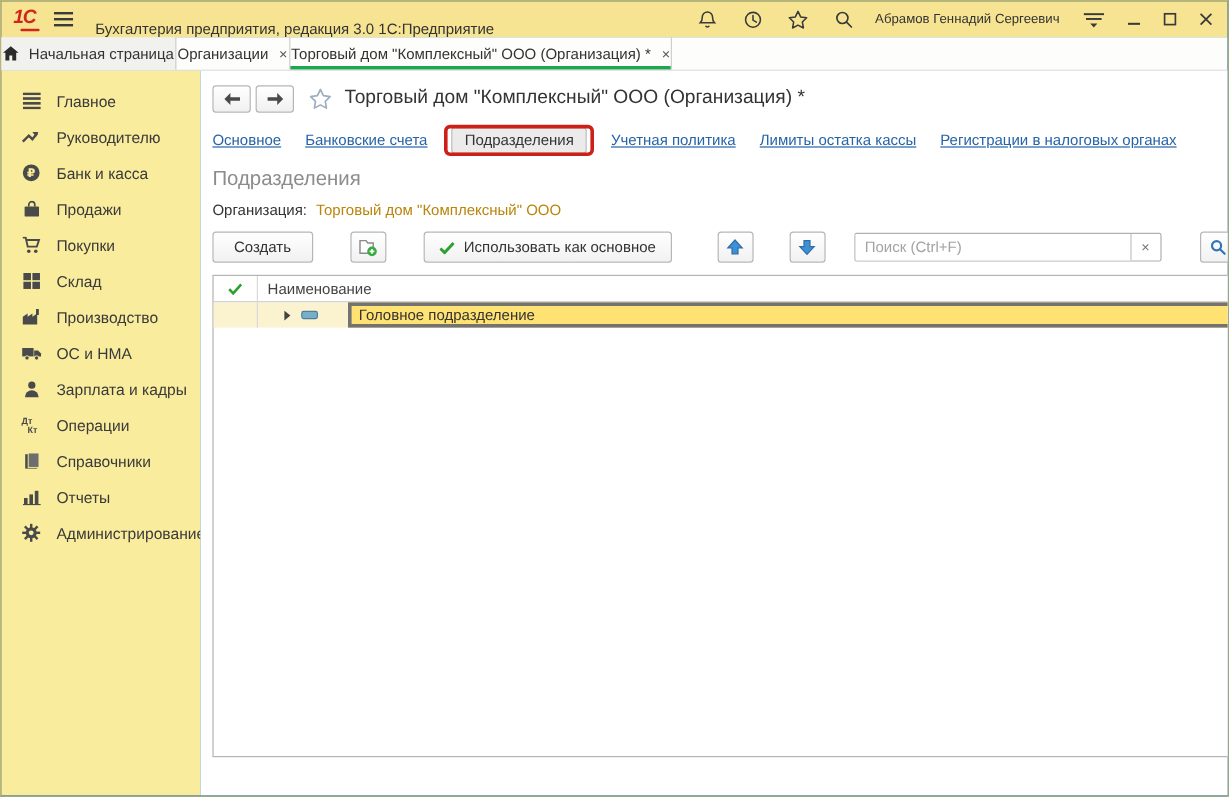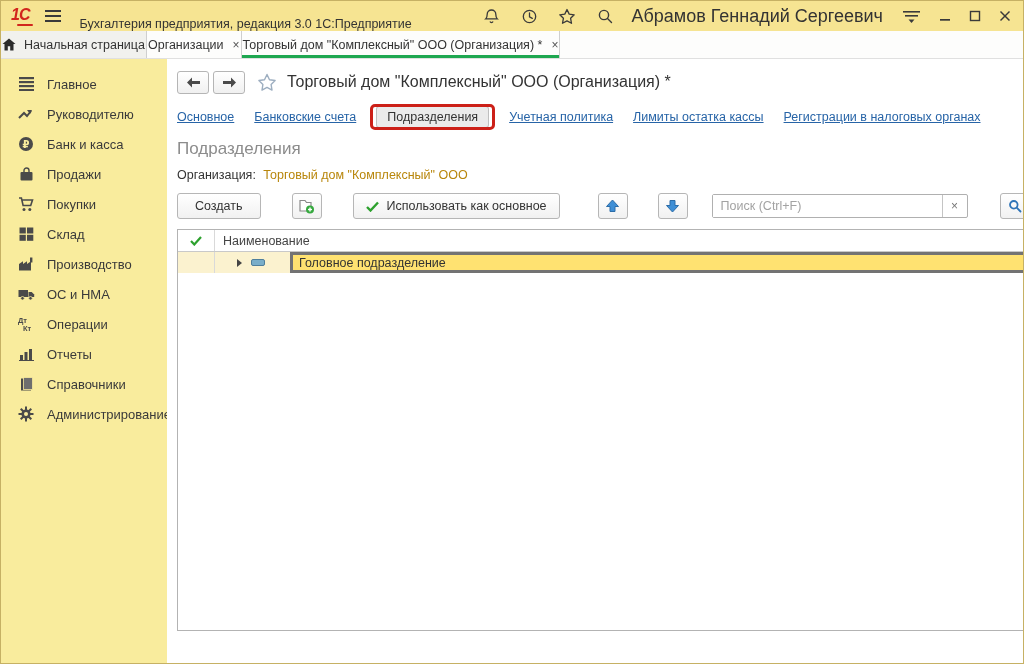--- a/index.html
+++ b/index.html
@@ -17,21 +17,21 @@
   }
   .logo { color:#d1261d; font-weight:bold; font-style:italic; font-size:16px;
     letter-spacing:-1px; position:relative; padding-bottom:2px; }
   .logo::after { content:""; position:absolute; left:6px; right:-4px; bottom:0;
     height:2px; background:#d1261d; border-radius:1px; }
   .hamburger { margin-left:16px; cursor:pointer; display:flex; }
   .titlebar-title { margin-left:18px; font-size:12.5px; color:#333;margin-top:16px; }
   .titlebar-right { margin-left:auto; display:flex; align-items:center; }
   .tb-icon { display:flex; align-items:center; justify-content:center;
     width:20px; height:20px; margin-left:18px; cursor:pointer; }
-  .tb-user { font-size:18px; color:#333; margin-left:16px; }
+  .tb-user { font-size:11px; color:#333; margin-left:16px; }
   .win-btn { margin-left:18px; display:flex; align-items:center; cursor:pointer; }
   
   .tabbar { height:28px; flex:0 0 28px; background:#fdfdfc; display:flex;
     border-bottom:1px solid #e0e0e0; }
   .tab { display:flex; align-items:center; padding:0 1px; font-size:12.5px;
     color:#333; border-right:1px solid #cfcfcf; cursor:pointer; white-space:nowrap; }
   .tab.home { background:#f1f1ee; }
   .tab.active { box-shadow: inset 0 -3px 0 #1ea750; }
   .tab .tab-close { margin-left:9px; color:#555; font-size:12px; cursor:pointer; }
   .tab .tab-icon { margin-right:8px; display:flex; }
@@ -290,48 +290,57 @@
               <rect x="0.5" y="3" width="9.5" height="7" fill="#4a4a4a"></rect>
               <path d="M10.5 5 h3.2 l2.5 2.6 V10 h-5.7 z" fill="#4a4a4a"></path>
               <circle cx="4.5" cy="11.3" r="1.8" fill="#4a4a4a" stroke="#f9ec9d" stroke-width="0.8"></circle>
               <circle cx="12.5" cy="11.3" r="1.8" fill="#4a4a4a" stroke="#f9ec9d" stroke-width="0.8"></circle>
             </svg>
           </span>
         <span class="side-label">ОС и НМА</span>
       </div>
       <div class="side-item">
         <span class="side-icon">
+            <svg width="15" height="15" viewBox="0 0 15 15">
+              <circle cx="7.5" cy="4" r="3" fill="#4a4a4a"></circle>
+              <path d="M1.8 14 a5.7 5.7 0 0 1 11.4 0 z" fill="#4a4a4a"></path>
+            </svg>
+          </span>
+        <span class="side-label">Зарплата и кадры</span>
+      </div>
+      <div class="side-item">
+        <span class="side-icon">
             <svg width="18" height="16" viewBox="0 0 18 16">
               <text x="1" y="7" font-size="7.5" font-weight="bold" fill="#4a4a4a" font-family="Liberation Sans, sans-serif">Дт</text>
               <text x="6" y="15" font-size="7.5" font-weight="bold" fill="#4a4a4a" font-family="Liberation Sans, sans-serif">Кт</text>
             </svg>
           </span>
         <span class="side-label">Операции</span>
+      </div>
+      <div class="side-item">
+        <span class="side-icon">
+            <svg width="15" height="15" viewBox="0 0 15 15">
+              <rect x="2" y="1.5" width="10" height="12" fill="#4a4a4a"></rect>
+              <rect x="4.5" y="0.5" width="9" height="12" fill="#6e6e6e" stroke="#f9ec9d" stroke-width="0.8"></rect>
+            </svg>
+          </span>
+        <span class="side-label">Справочники</span>
       </div>
       <div class="side-item">
         <span class="side-icon">
             <svg width="15" height="14" viewBox="0 0 15 14">
               <g fill="#4a4a4a">
                 <rect x="1" y="8" width="3" height="5"></rect>
                 <rect x="5.5" y="5" width="3" height="8"></rect>
                 <rect x="10" y="2" width="3" height="11"></rect>
                 <rect x="0" y="13" width="15" height="1.2"></rect>
               </g>
             </svg>
           </span>
         <span class="side-label">Отчеты</span>
-      </div>
-      <div class="side-item">
-        <span class="side-icon">
-            <svg width="15" height="15" viewBox="0 0 15 15">
-              <rect x="2" y="1.5" width="10" height="12" fill="#4a4a4a"></rect>
-              <rect x="4.5" y="0.5" width="9" height="12" fill="#6e6e6e" stroke="#f9ec9d" stroke-width="0.8"></rect>
-            </svg>
-          </span>
-        <span class="side-label">Справочники</span>
       </div>
       <div class="side-item">
         <span class="side-icon">
             <svg width="16" height="16" viewBox="0 0 16 16">
               <g fill="#4a4a4a">
                 <rect x="7" y="0.5" width="2" height="15"></rect>
                 <rect x="7" y="0.5" width="2" height="15" transform="rotate(45 8 8)"></rect>
                 <rect x="7" y="0.5" width="2" height="15" transform="rotate(90 8 8)"></rect>
                 <rect x="7" y="0.5" width="2" height="15" transform="rotate(135 8 8)"></rect>
                 <circle cx="8" cy="8" r="4.6"></circle>

